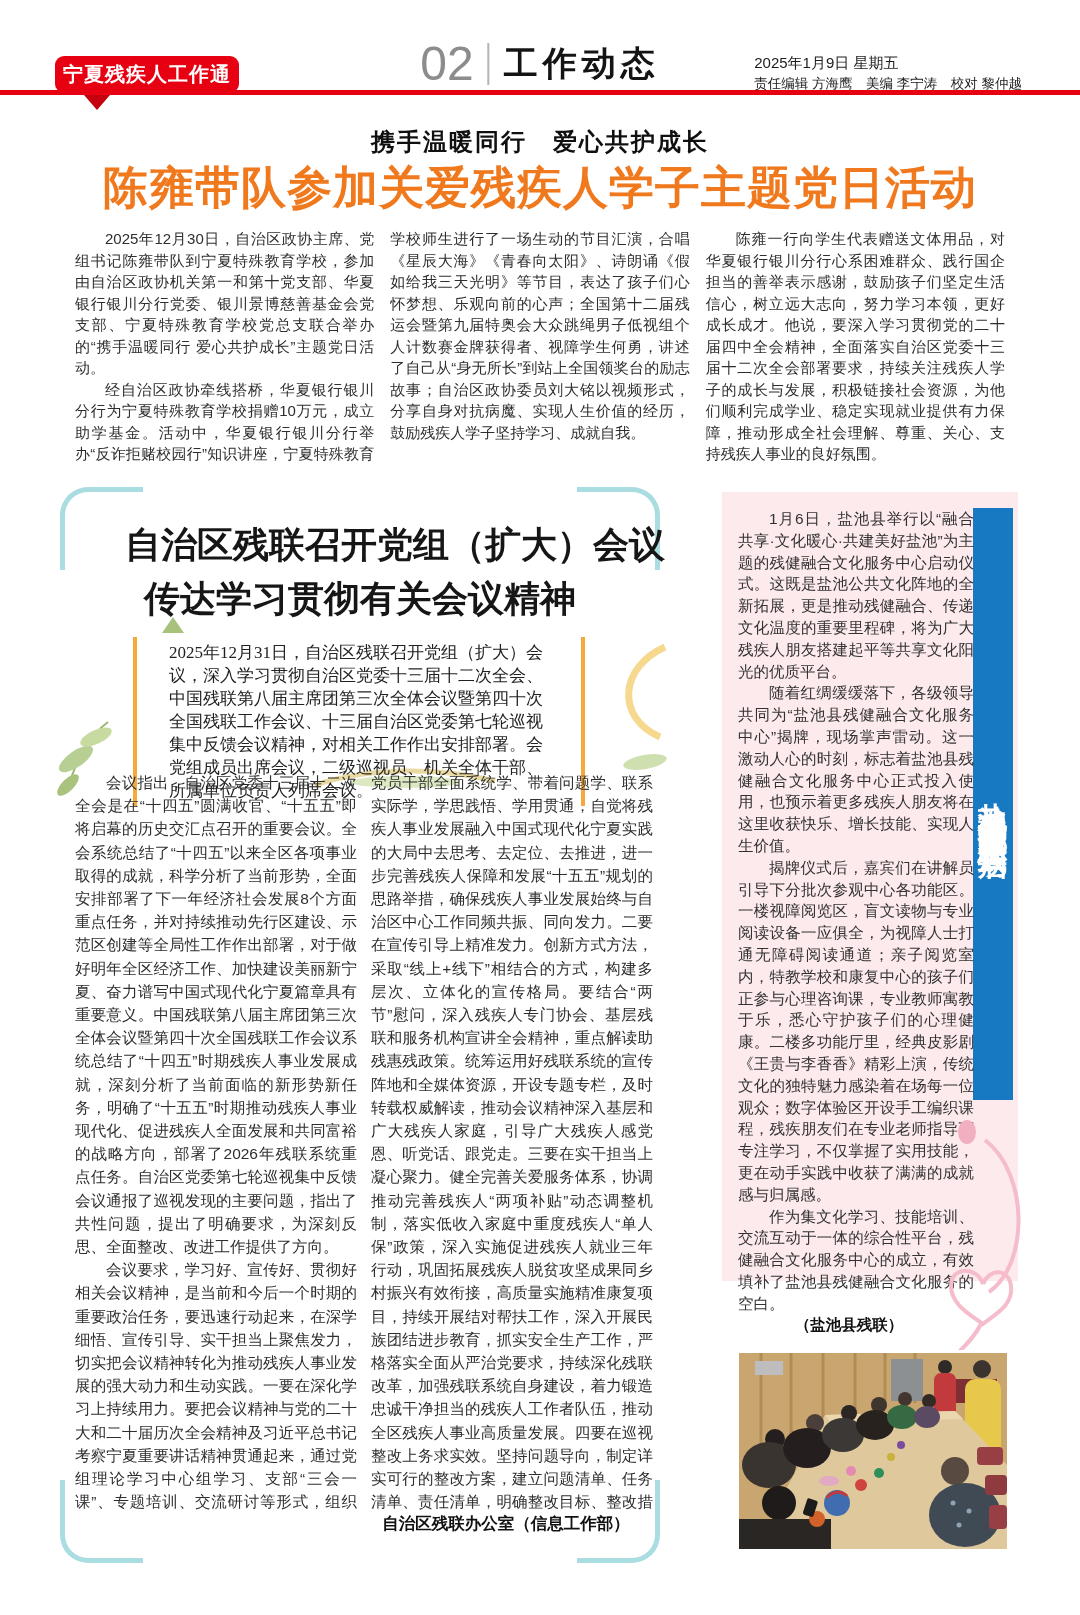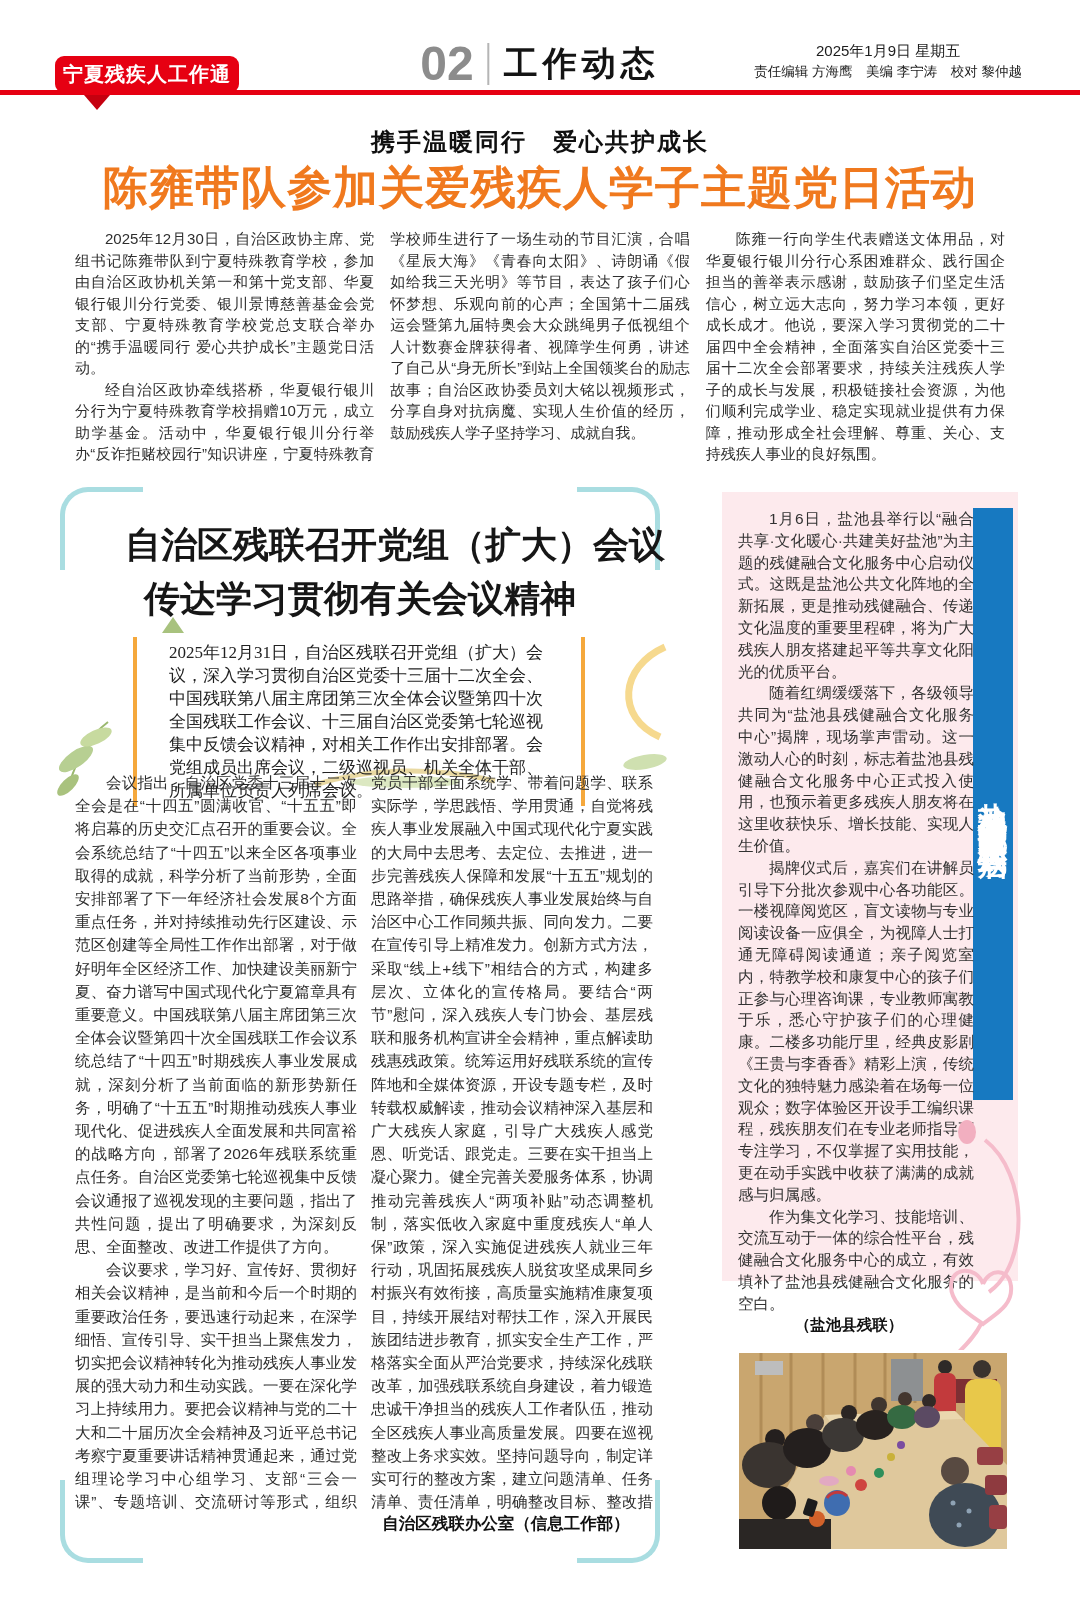--- a/index.html
+++ b/index.html
@@ -7,24 +7,24 @@
   .page{position:relative;width:1080px;height:1615px;overflow:hidden;background:#fff;}
   .abs{position:absolute;}
   p{margin:0;text-indent:2em;text-align:justify;}
 
   
   .redline{left:0;top:90px;width:1080px;height:5px;background:#e60012;}
   .masthead{left:55px;top:56px;width:184px;height:37px;background:#e60012;border-radius:9px;
     color:#fff;font-weight:bold;font-size:20px;line-height:37px;text-align:center;letter-spacing:1px;z-index:3;}
   .masthead-tail{left:84px;top:95px;width:0;height:0;border-left:13px solid transparent;border-right:13px solid transparent;border-top:15px solid #c5000f;z-index:2;}
   .pagehead{left:50%;top:40px;transform:translateX(-50%);display:flex;align-items:center;gap:14px;}
-  .pagenum{font-size:48px;font-weight:bold;color:#8c8c8c;line-height:1;}
+  .pagenum{font-size:48px;font-weight:normal;color:#8c8c8c;line-height:1;}
   .pagehead .vr{width:2px;height:42px;background:#b5b5b5;}
   .secttitle{font-size:34px;font-weight:bold;color:#141414;letter-spacing:5px;}
-  .hdr-right{right:58px;top:40px;text-align:center;line-height:21px;}
+  .hdr-right{right:58px;top:52px;text-align:left;line-height:21px;}
   .hdr-date{font-size:15px;color:#1c1c1c;}
   .hdr-staff{font-size:13.5px;color:#1c1c1c;}
 
   
   .kicker{left:0;top:126px;width:1080px;text-align:center;font-size:24px;font-weight:bold;color:#101010;letter-spacing:2px;}
   .headline1{left:0;top:158px;width:1080px;text-align:center;font-size:45px;font-weight:bold;color:#f0791e;letter-spacing:1px;}
   .a1body{left:75px;top:228px;width:930px;height:240px;overflow:hidden;
     column-count:3;column-gap:16px;column-fill:auto;font-size:15px;line-height:21.5px;color:#2e2e2e;}
 
   

